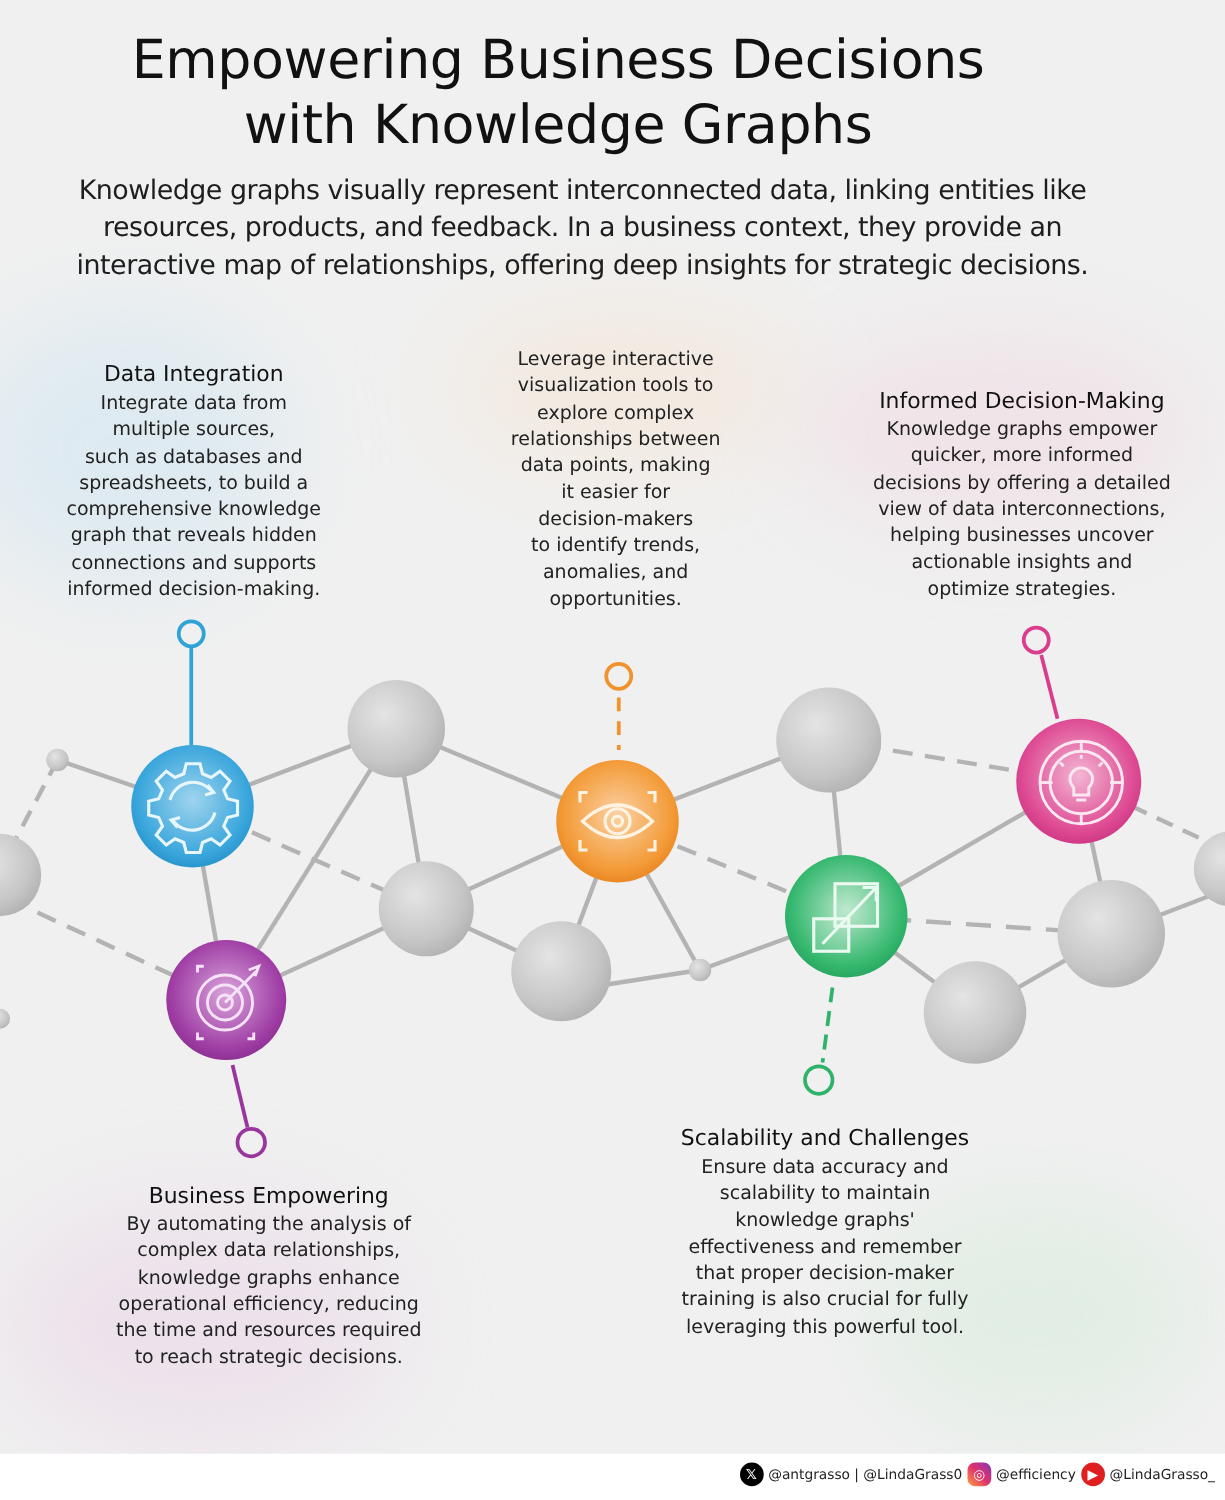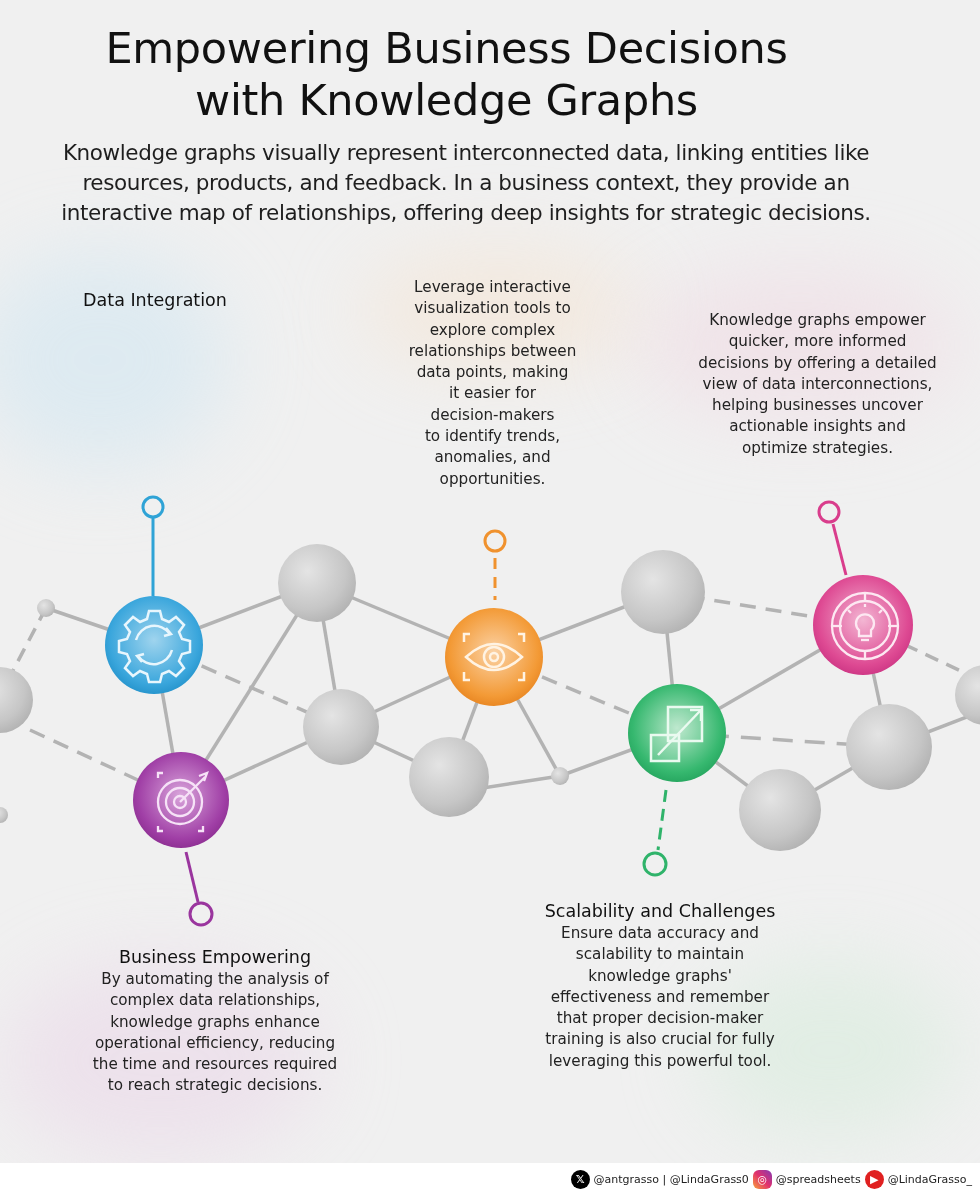--- a/index.html
+++ b/index.html
@@ -207,36 +207,45 @@
       <line x1="832" y1="626" x2="842" y2="626"></line>
       <line x1="888" y1="626" x2="898" y2="626"></line>
       <line x1="865" y1="593" x2="865" y2="601"></line>
       <line x1="865" y1="651" x2="865" y2="659"></line>
     </g>
   </g>
 </svg>
 
 <div class="card" style="left:20px;top:289px;width:270px;">
   <h2>Data Integration</h2>
+  <p>Integrate data from
+multiple sources,
+such as databases and
+spreadsheets, to build a
+comprehensive knowledge
+graph that reveals hidden
+connections and supports
+informed decision-making.</p>
 </div>
 
 <div class="card" style="left:355px;top:277px;width:275px;">
   <p>Leverage interactive
 visualization tools to
 explore complex
 relationships between
 data points, making
 it easier for
 decision-makers
 to identify trends,
 anomalies, and
 opportunities.</p>
 </div>
 
 <div class="card" style="left:665px;top:310px;width:305px;">
+  <h2>Informed Decision-Making</h2>
   <p>Knowledge graphs empower
 quicker, more informed
 decisions by offering a detailed
 view of data interconnections,
 helping businesses uncover
 actionable insights and
 optimize strategies.</p>
 </div>
 
 <div class="card" style="left:60px;top:946px;width:310px;">
@@ -259,16 +268,16 @@
 training is also crucial for fully
 leveraging this powerful tool.</p>
 </div>
 
 <div class="footer-bar"></div>
 <div class="footer-left">Infographic by Antonio &amp; Linda Grasso</div>
 <div class="footer-right">
   <span class="soc-icon soc-x">𝕏</span>
   <span>@antgrasso | @LindaGrass0</span>
   <span class="soc-icon soc-ig">◎</span>
-  <span>@spreadsheets</span>
+  <span>@efficiency</span>
   <span class="soc-icon soc-yt">▶</span>
   <span>@LindaGrasso_</span>
 </div>
 
 </body></html>

